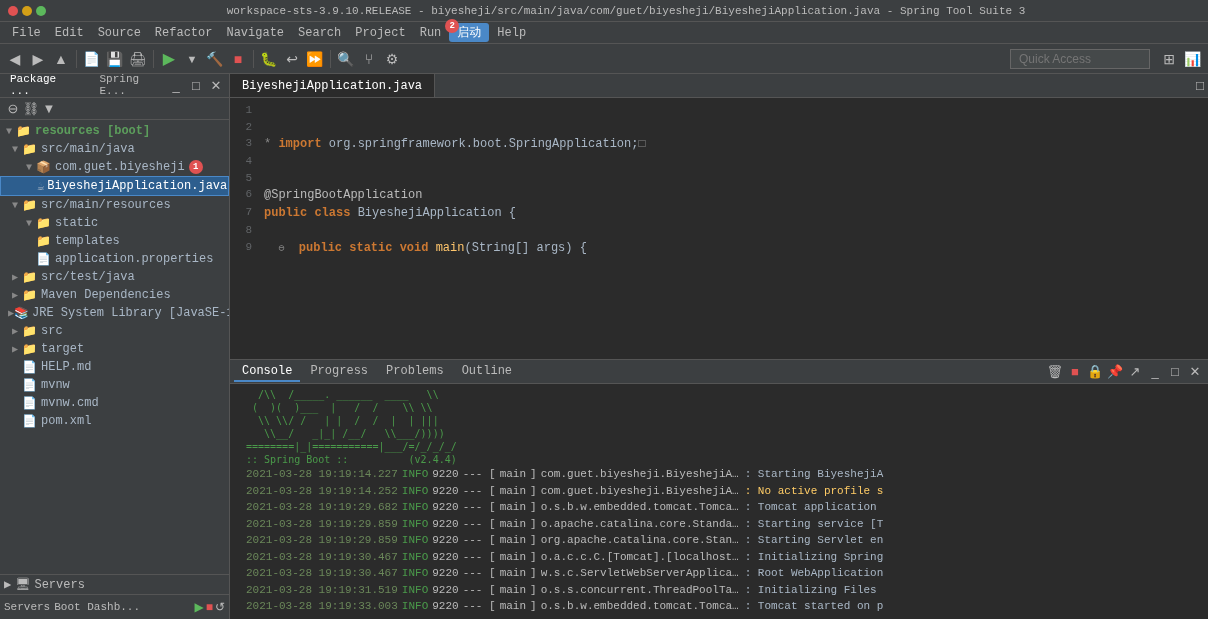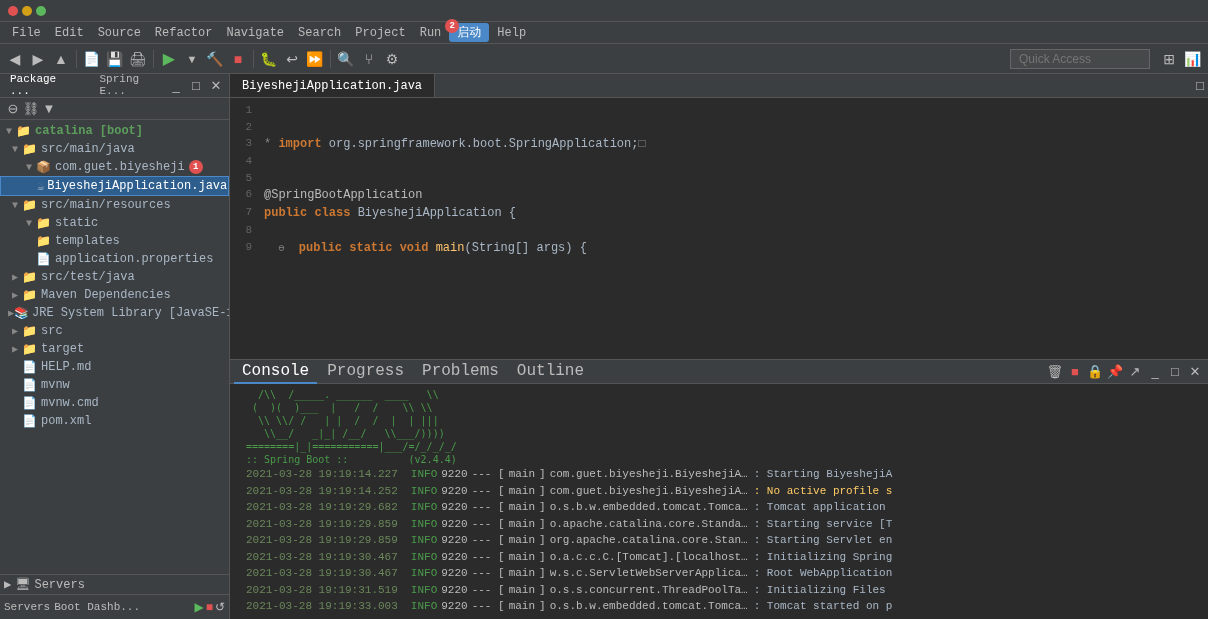--- a/index.html
+++ b/index.html
@@ -171,41 +171,41 @@
       background: #3c3f41;
       border-bottom: 1px solid #555;
       display: flex;
       align-items: center;
       height: 24px;
       gap: 2px;
       padding: 0 4px;
     }
     .console-tab {
       padding: 2px 8px;
-      font-size: 16px;
+      font-size: 12px;
       color: #bbb;
       cursor: pointer;
       border-bottom: 2px solid transparent;
     }
     .console-tab.active { color: #fff; border-bottom-color: #4a88c7; }
     .console-icons { margin-left: auto; display: flex; gap: 2px; }
     .console-icon { background: none; border: none; color: #bbb; cursor: pointer; font-size: 13px; width: 18px; height: 18px; display: flex; align-items: center; justify-content: center; }
 
     .console-content {
       flex: 1;
       overflow-y: auto;
       padding: 4px 16px;
       font-size: 11px;
       color: #a9b7c6;
       font-family: 'Consolas', 'Courier New', monospace;
       line-height: 1.5;
     }
     .ascii-art { color: #4a9a4a; font-family: monospace; white-space: pre; font-size: 10px; line-height: 1.3; }
     .log-line { display: flex; font-size: 11px; line-height: 1.5; }
-    .log-date { color: #6a8759; margin-right: 13px; white-space: nowrap; }
+    .log-date { color: #6a8759; margin-right: 4px; white-space: nowrap; }
     .log-level { color: #4a9a4a; margin-right: 4px; }
     .log-pid { color: #bbb; margin-right: 4px; }
     .log-thread { color: #bbb; margin-right: 4px; white-space: nowrap; overflow: hidden; max-width: 160px; text-overflow: ellipsis; }
     .log-class { color: #bbb; margin-right: 4px; white-space: nowrap; overflow: hidden; max-width: 200px; text-overflow: ellipsis; }
     .log-msg { color: #a9b7c6; }
     .log-msg.no-active { color: #ffcc66; }
 
     
     ::-webkit-scrollbar { width: 6px; height: 6px; }
     ::-webkit-scrollbar-track { background: #3c3f41; }
@@ -217,20 +217,21 @@
   </style>
 </head>
 <body>
 
 <div class="title-bar">
   <div class="title-bar-dots">
     <div class="dot dot-red"></div>
     <div class="dot dot-yellow"></div>
     <div class="dot dot-green"></div>
   </div>
+  <span class="title-text">workspace-sts-3.9.10.RELEASE - biyesheji/src/main/java/com/guet/biyesheji/BiyeshejiApplication.java - Spring Tool Suite 3</span>
 </div>
 
 <div class="menu-bar">
   <span class="menu-item">File</span>
   <span class="menu-item">Edit</span>
   <span class="menu-item">Source</span>
   <span class="menu-item">Refactor</span>
   <span class="menu-item">Navigate</span>
   <span class="menu-item">Search</span>
   <span class="menu-item">Project</span>
@@ -299,21 +300,21 @@
     <div style="display:flex; align-items:center; padding:1px 4px; border-bottom:1px solid #555; height:22px; background:#3c3f41;">
       <button class="sidebar-icon-btn">⊖</button>
       <button class="sidebar-icon-btn">⛓</button>
       <button class="sidebar-icon-btn">▼</button>
     </div>
     <div class="tree">
 
       <div class="tree-item indent-0">
         <span class="tree-chevron">▼</span>
         <span class="tree-icon">📁</span>
-        <span class="tree-label green bold">catalina [boot]</span>
+        <span class="tree-label green bold">resources [boot]</span>
       </div>
 
       <div class="tree-item indent-1">
         <span class="tree-chevron">▼</span>
         <span class="tree-icon">📁</span>
         <span class="tree-label">src/main/java</span>
       </div>
 
       <div class="tree-item indent-2">
         <span class="tree-chevron">▼</span>

